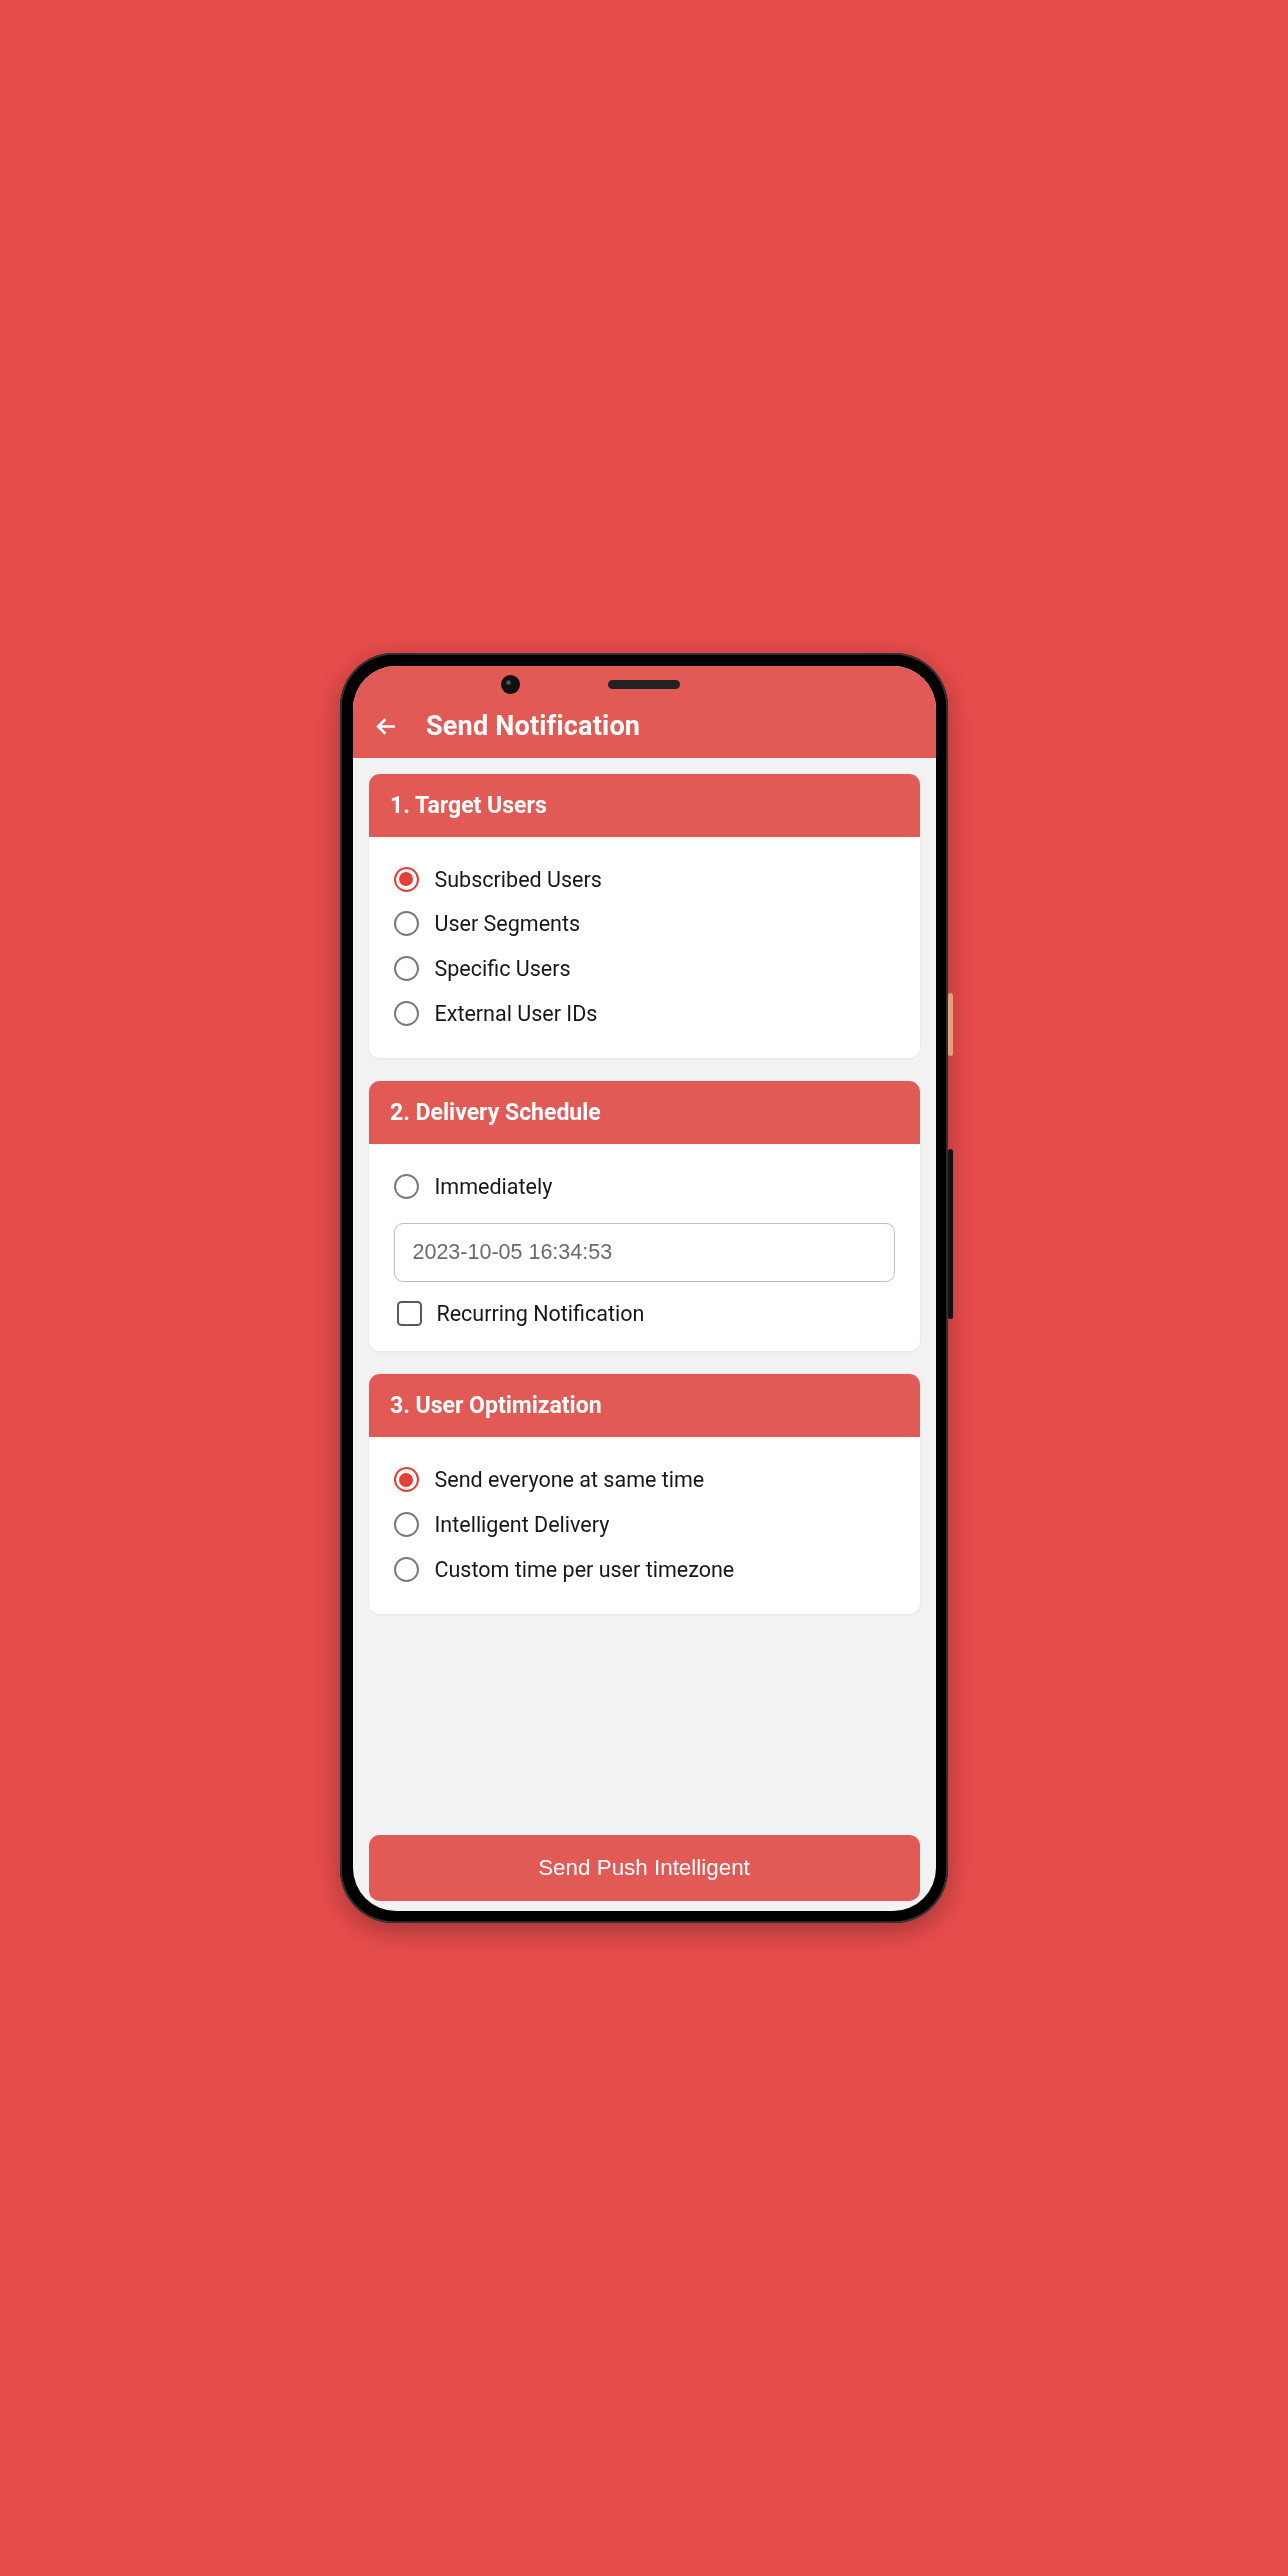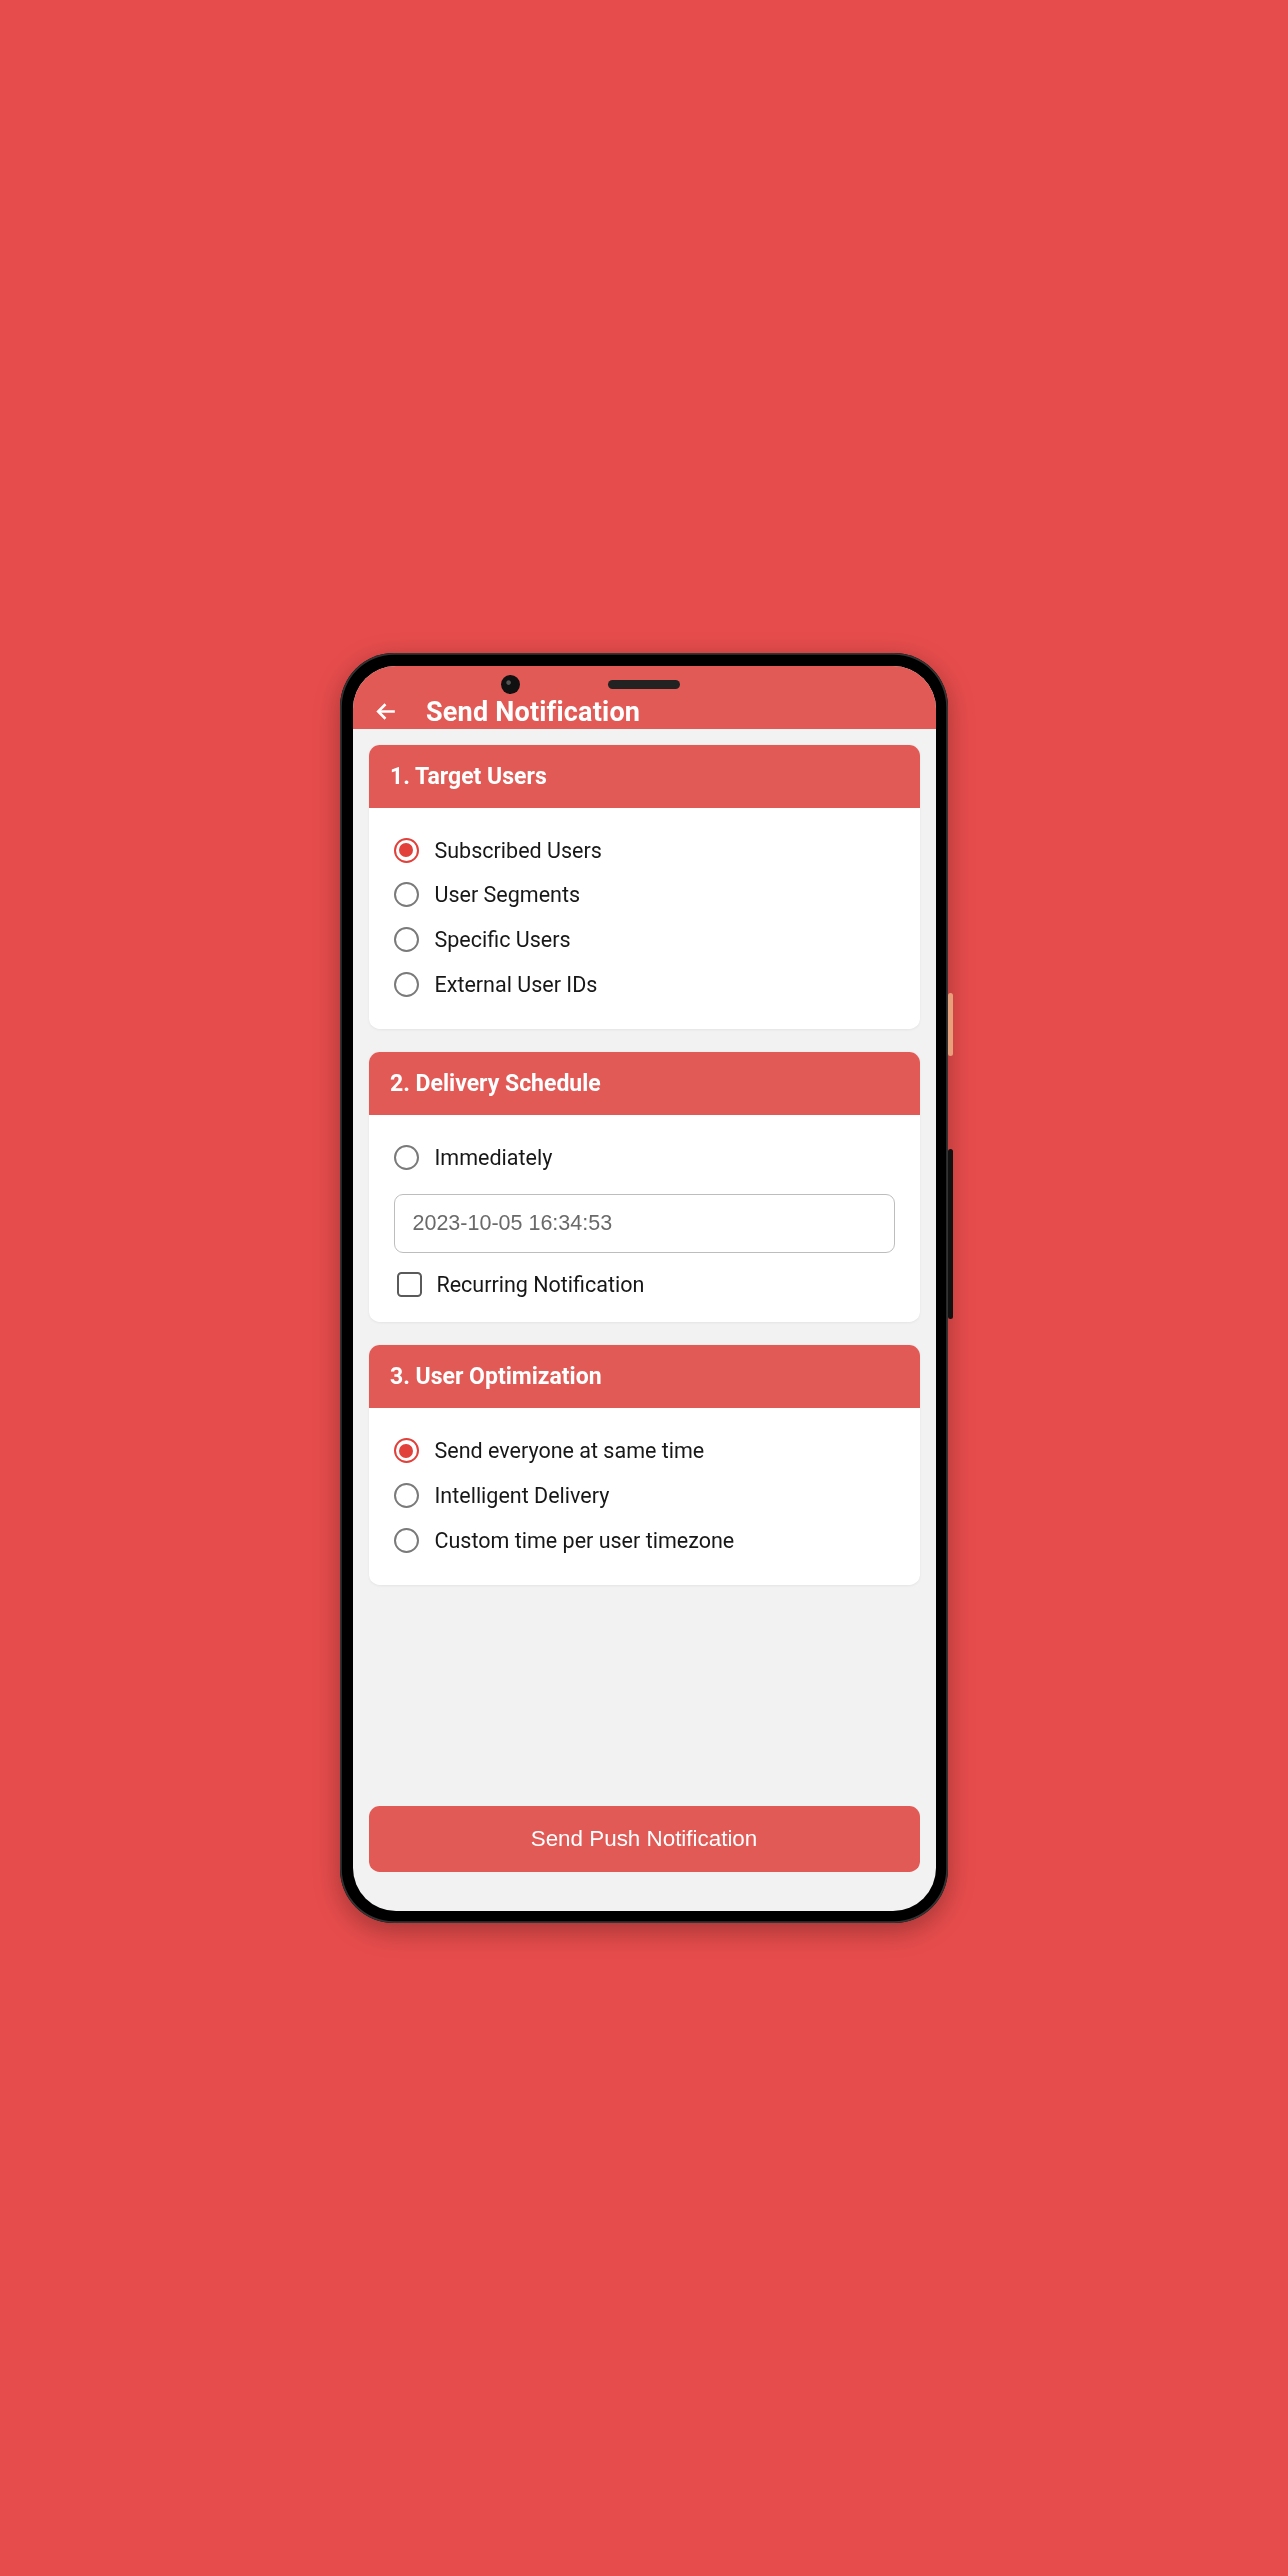--- a/index.html
+++ b/index.html
@@ -68,21 +68,21 @@
     top: 496px;
     width: 5.4px;
     height: 170px;
     background: #111;
     border-radius: 2.7px;
   }
 
   
   .app-bar {
     background: #e25a55;
-    height: 63px;
+    height: 92px;
     display: flex;
     align-items: center;
     padding: 0 16px;
     padding-top: 29px;
     gap: 21.5px;
   }
   .back-btn {
     width: 36px;
     height: 36px;
     display: flex;
@@ -272,18 +272,18 @@
             <span class="radio"></span>
             <span class="radio-label">Intelligent Delivery</span>
           </div>
           <div class="radio-row">
             <span class="radio"></span>
             <span class="radio-label">Custom time per user timezone</span>
           </div>
         </div>
       </div>
 
-      <button class="submit-btn">Send Push Notification</button>
+      <button class="submit-btn">Send Push Intelligent</button>
 
     </div>
   </div>
 </div>
 
 
 </body></html>

